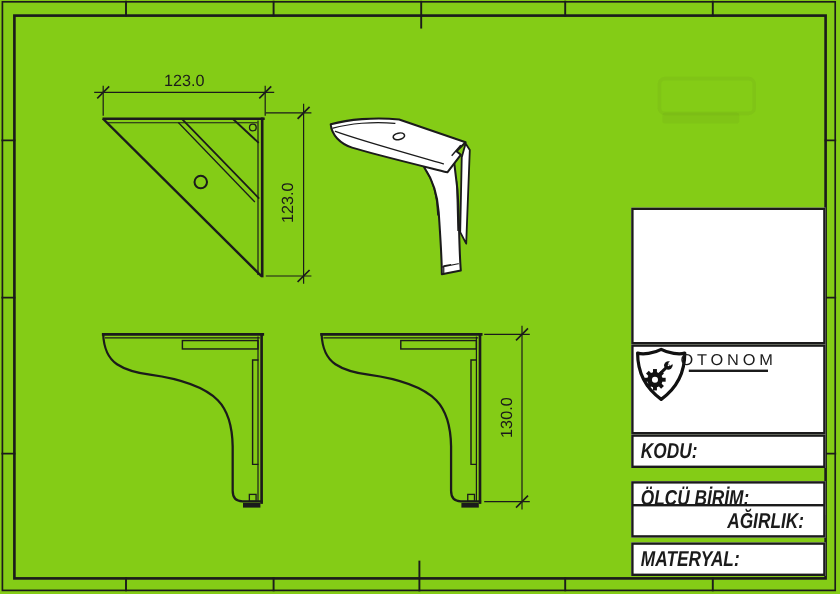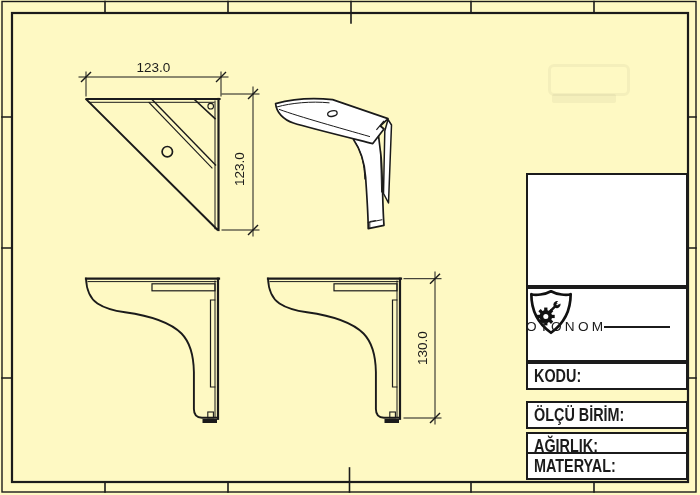--- a/index.html
+++ b/index.html
@@ -1,34 +1,34 @@
 <!DOCTYPE html>
 <html><head>
 <meta charset="utf-8">
 <style>
   html,body{margin:0;padding:0;background:#ffffff;}
   .sheet{
-    position:relative;width:700px;height:495px;background:#fef9c3;overflow:hidden;
+    position:relative;width:700px;height:495px;background:#84cc16;overflow:hidden;
     font-family:"Liberation Sans",sans-serif;color:#1b1b1b;
   }
   .sheet svg{position:absolute;left:0;top:0;}
   
   .watermark{position:absolute;left:546px;top:62px;width:84px;height:46px;}
   .watermark .wm-a{position:absolute;left:2px;top:2px;width:76px;height:26px;
     border:3px solid rgba(60,50,40,0.05);border-radius:6px;}
   .watermark .wm-b{position:absolute;left:6px;top:32px;width:64px;height:9px;
     background:rgba(60,50,40,0.05);border-radius:2px;}
   
   .tb-cell{position:absolute;left:526px;width:162px;box-sizing:border-box;
     border:2px solid #1b1b1b;background:#fff;}
   .tb-empty{top:173px;height:114px;}
-  .tb-logo{top:287px;height:75px;display:flex;flex-direction:row;
+  .tb-logo{top:287px;height:75px;display:flex;flex-direction:column;
     align-items:center;justify-content:flex-start;padding-top:3px;}
-  .tb-row{height:28px;display:flex;align-items:center;padding-left:6px;}
-  .tb-row-0{top:362px;} .tb-row-1{top:401px;} .tb-row-2{top:432px;} .tb-row-3{top:452px;}
+  .tb-row{height:28px;display:flex;align-items:center;padding-left:6px;font-style:italic;}
+  .tb-row-0{top:362px;} .tb-row-1{top:401px;} .tb-row-2{top:420px;justify-content:flex-end;} .tb-row-3{top:452px;}
   .tb-label{font-size:18px;font-weight:700;letter-spacing:0px;white-space:nowrap;
     display:inline-block;transform:scaleX(0.8);transform-origin:0 50%;line-height:20px;}
   .logo-name{font-size:13px;font-weight:400;letter-spacing:3px;line-height:13px;
     display:inline-block;transform:scaleX(1.05);transform-origin:50% 50%;margin-top:1px;}
   .logo-underline{width:66px;height:2px;background:#1b1b1b;margin-top:2px;}
 </style>
 </head>
 <body>
 
 <div class="sheet">

